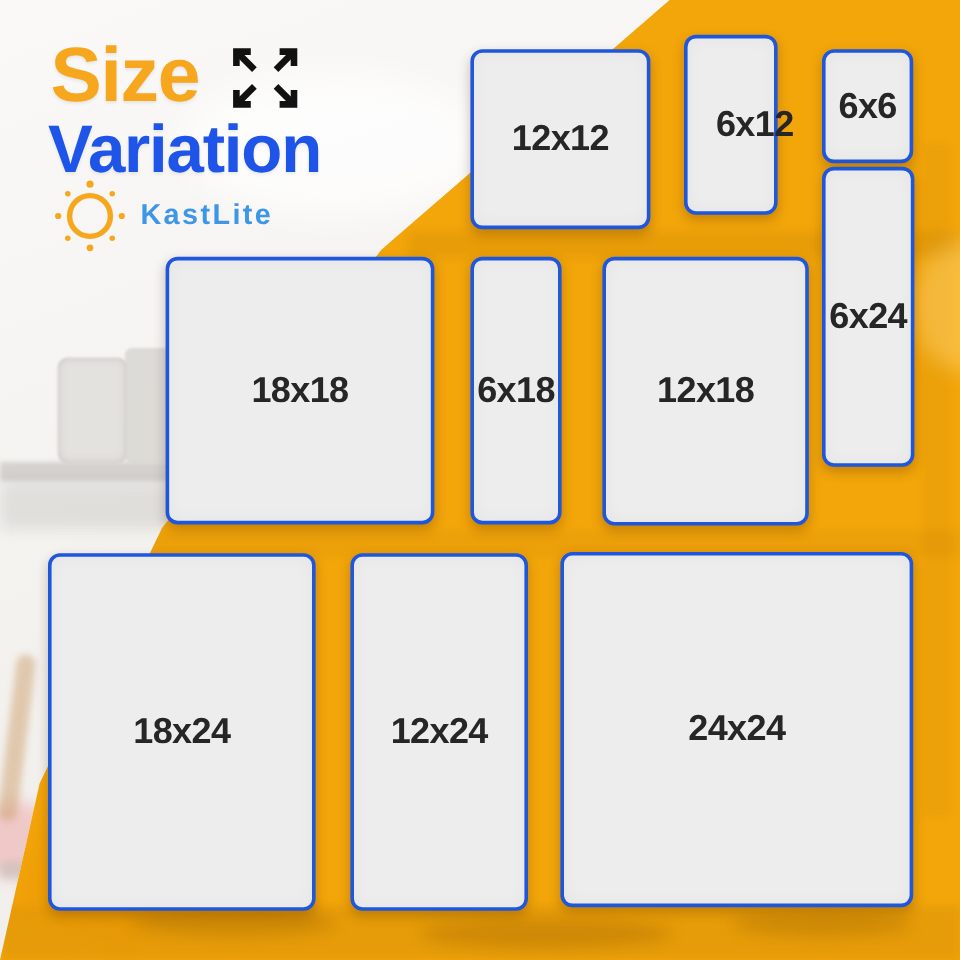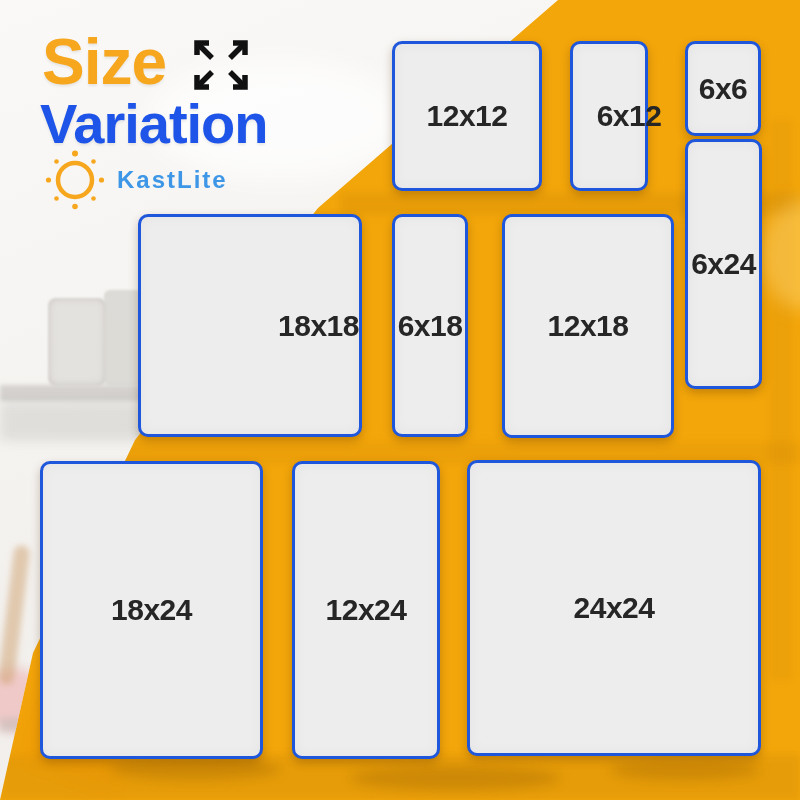--- a/index.html
+++ b/index.html
@@ -128,30 +128,30 @@
       </g>
     </svg>
     <span class="brand-name">KastLite</span>
   </div>
 </div>
 
 <div id="size-grid">
     <div class="size-box" style="left: 392px; top: 41px; width: 150px; height: 150px;">
       <span class="size-label">12x12</span>
     </div>
-    <div class="size-box" style="left: 570px; top: 41px; width: 78px; height: 150px; padding-left: 40px;">
+    <div class="size-box" style="left: 570px; top: 29px; width: 78px; height: 150px; padding-left: 40px;">
       <span class="size-label">6x12</span>
     </div>
     <div class="size-box" style="left: 685px; top: 41px; width: 76px; height: 95px;">
       <span class="size-label">6x6</span>
     </div>
     <div class="size-box" style="left: 685px; top: 139px; width: 77px; height: 250px;">
       <span class="size-label">6x24</span>
     </div>
-    <div class="size-box" style="left: 138px; top: 214px; width: 224px; height: 223px; justify-content: flex-end;">
+    <div class="size-box" style="left: 138px; top: 214px; width: 224px; height: 223px;">
       <span class="size-label">18x18</span>
     </div>
     <div class="size-box" style="left: 392px; top: 214px; width: 76px; height: 223px;">
       <span class="size-label">6x18</span>
     </div>
     <div class="size-box" style="left: 502px; top: 214px; width: 172px; height: 224px;">
       <span class="size-label">12x18</span>
     </div>
     <div class="size-box" style="left: 40px; top: 461px; width: 223px; height: 298px;">
       <span class="size-label">18x24</span>

